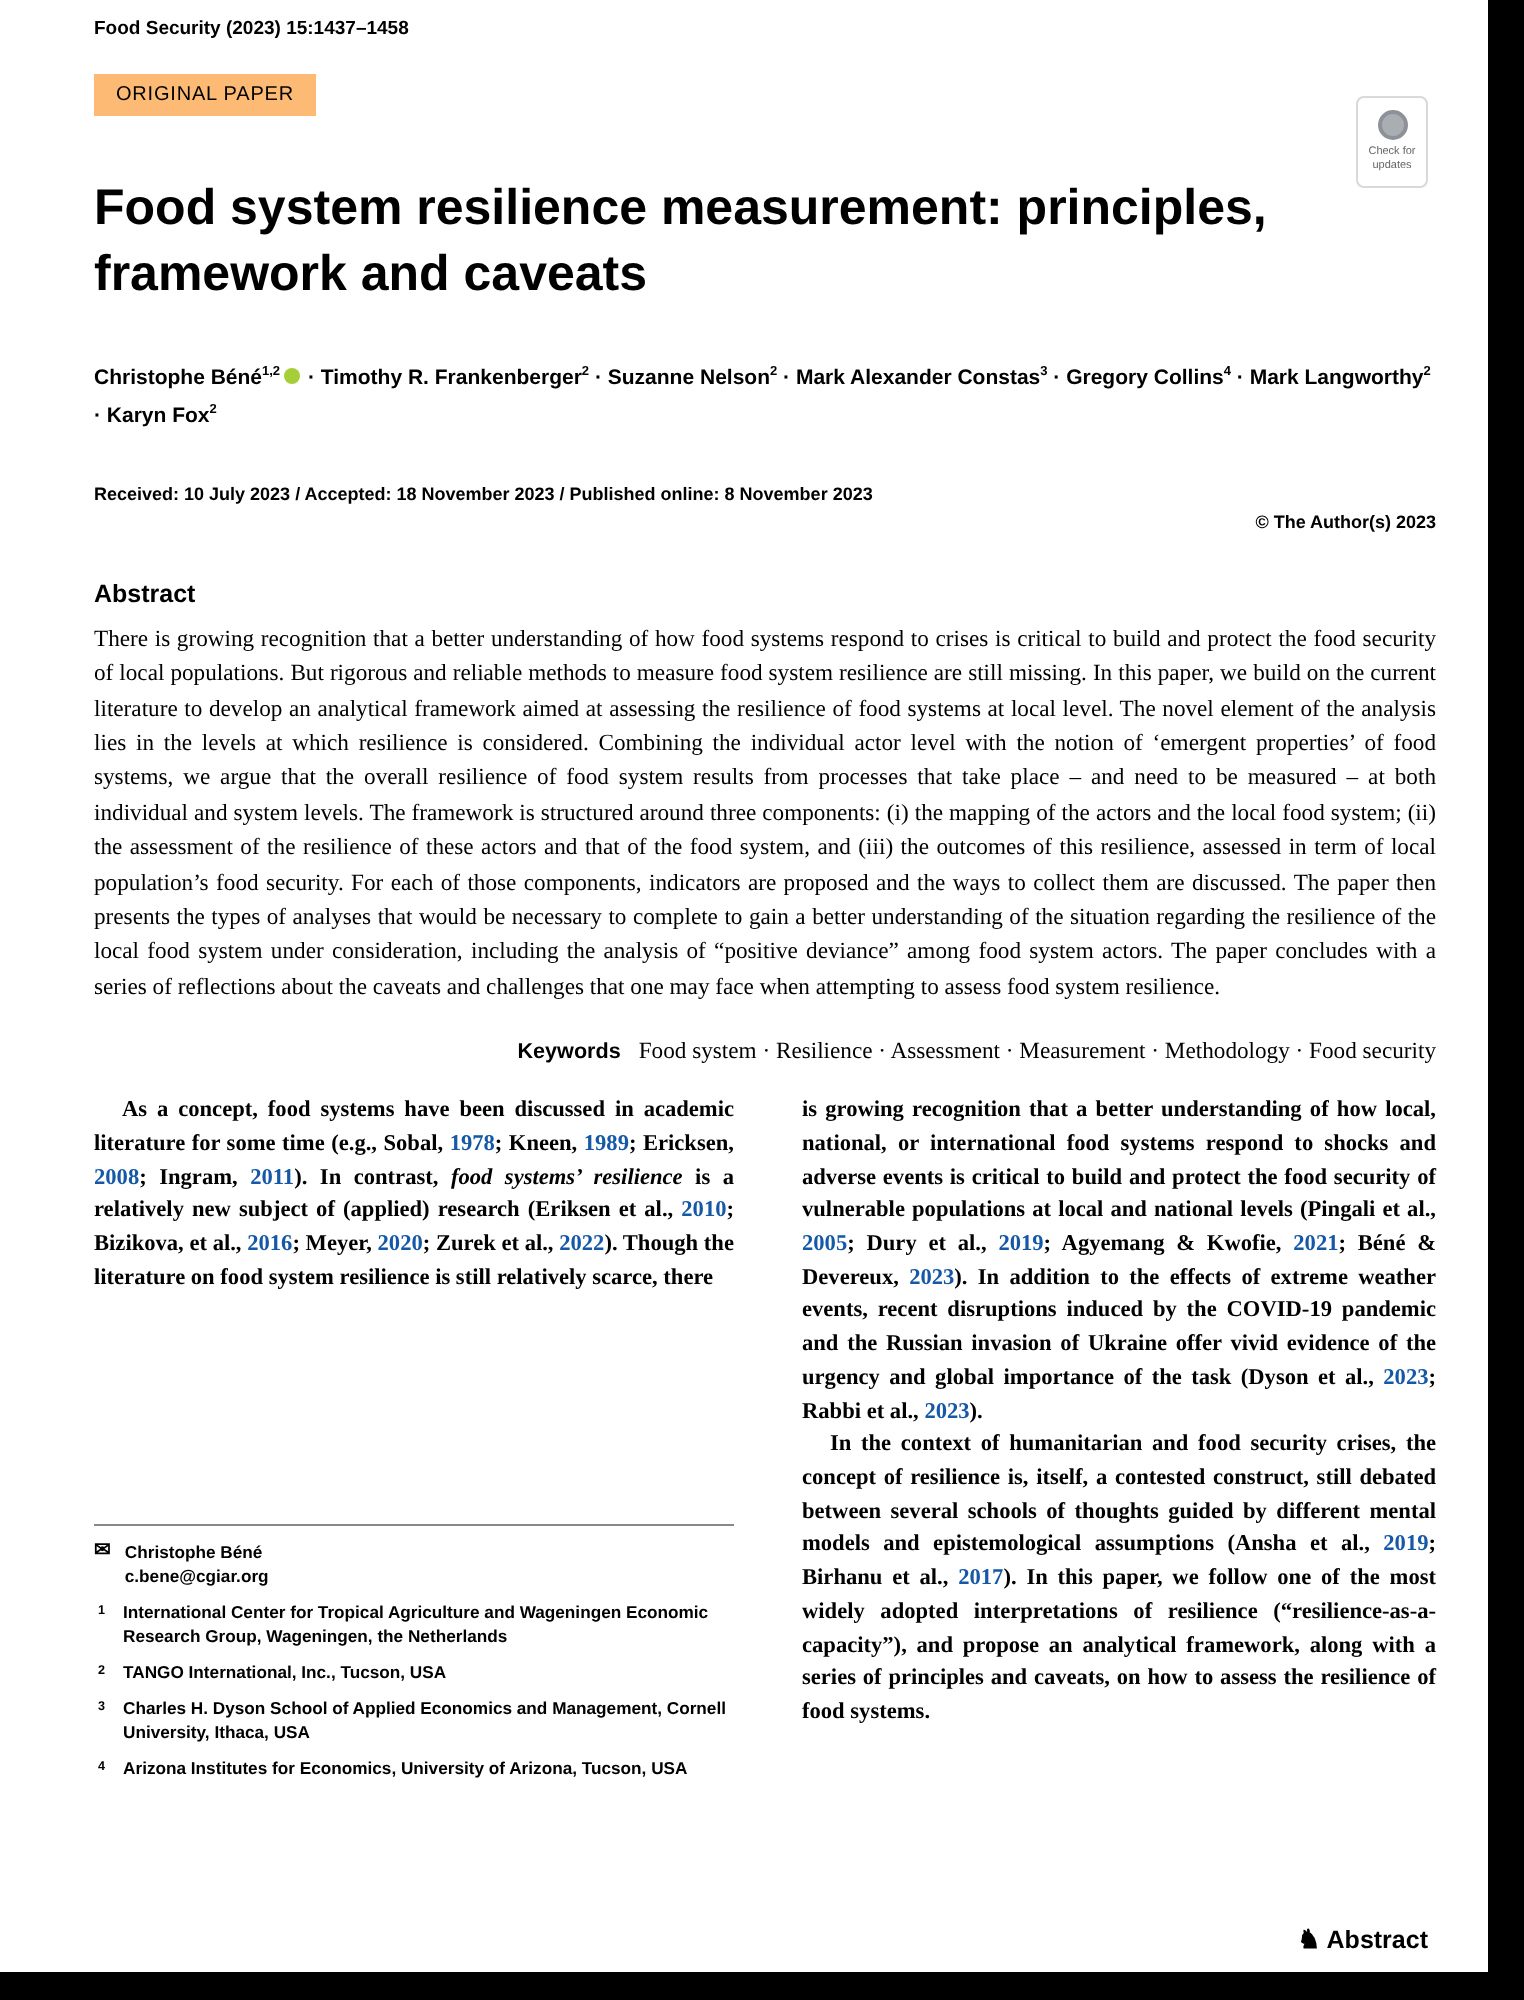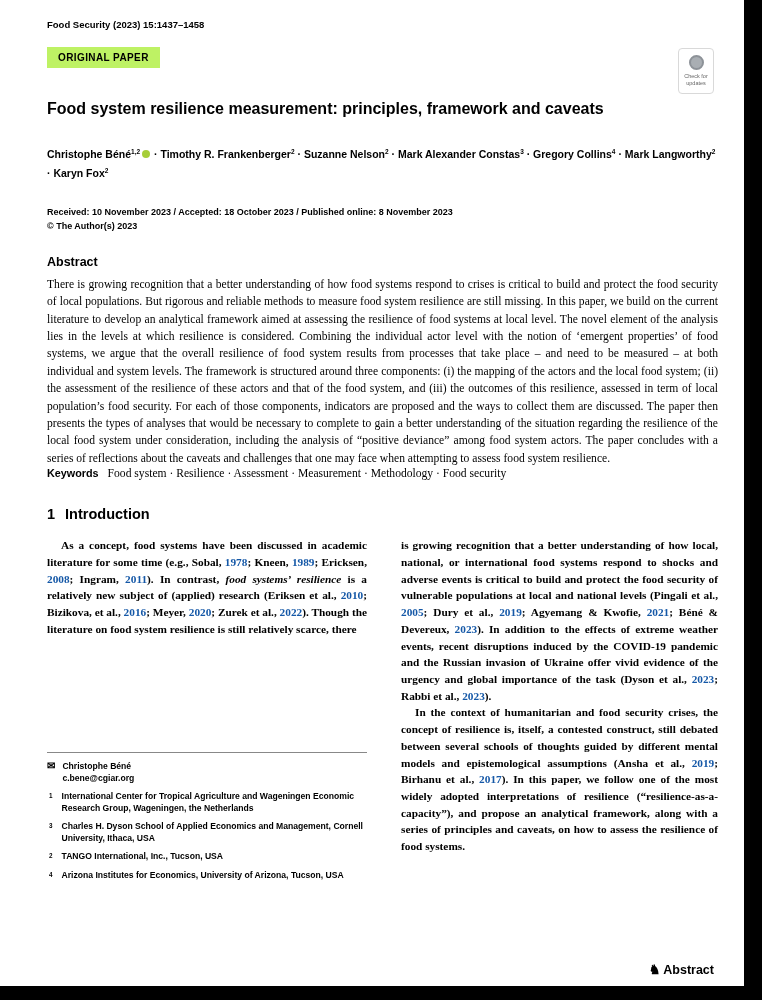--- a/index.html
+++ b/index.html
@@ -1,45 +1,45 @@
 <!DOCTYPE html>
 <html><head>
 <meta charset="utf-8">
 <style>
   html,body{margin:0;padding:0;}
   body{width:762px;height:1000px;background:#000;position:relative;font-family:"Liberation Serif",serif;color:#000;}
   .page{position:absolute;left:0;top:0;width:744px;height:986px;background:#fff;overflow:hidden;}
-  .inner{position:relative;padding:19px 26px 0 47px;height:100%;box-sizing:border-box;}
+  .inner{position:relative;padding:9px 26px 0 47px;height:100%;box-sizing:border-box;}
 
   .header-ref{font-family:"Liberation Sans",sans-serif;font-weight:bold;font-size:9.5px;}
   .header-doi{font-family:"Liberation Sans",sans-serif;font-size:9.5px;margin-top:2px;font-weight:bold;color:#111;}
 
-  .type-badge{display:inline-block;background:#bef264;font-family:"Liberation Sans",sans-serif;
-    font-weight:bold;font-size:10px;letter-spacing:.4px;padding:5px 11px;margin-top:17px;}
+  .type-badge{display:inline-block;background:#fdba74;font-family:"Liberation Sans",sans-serif;
+    font-weight:normal;font-size:10px;letter-spacing:.4px;padding:5px 11px;margin-top:17px;}
 
   .crossmark{position:absolute;top:48px;right:30px;width:34px;height:44px;border:1px solid #d9d9d9;
     border-radius:4px;display:flex;flex-direction:column;align-items:center;justify-content:center;gap:3px;background:#fff;}
   .crossmark-circle{width:15px;height:15px;border-radius:50%;background:#a9aeb3;border:2px solid #8d9298;box-sizing:border-box;}
   .crossmark-text{font-family:"Liberation Sans",sans-serif;font-size:5.5px;color:#666;text-align:center;line-height:1.25;}
 
-  .title{font-family:"Liberation Sans",sans-serif;font-weight:bold;font-size:16px;line-height:1.32;
+  .title{font-family:"Liberation Sans",sans-serif;font-weight:bold;font-size:25px;line-height:1.32;
     margin-top:30px;max-width:625px;}
 
   .authors{font-family:"Liberation Sans",sans-serif;font-weight:bold;font-size:10.5px;line-height:1.8;
     margin-top:26px;max-width:690px;}
   .sup{vertical-align:super;font-size:.62em;}
   .orcid{display:inline-block;width:8px;height:8px;border-radius:50%;background:#a6ce39;margin:0 1px 0 2px;}
 
   .received{font-family:"Liberation Sans",sans-serif;font-weight:bold;font-size:9px;margin-top:24px;}
-  .copyright{font-family:"Liberation Sans",sans-serif;font-weight:bold;font-size:9px;margin-top:4px;}
+  .copyright{font-family:"Liberation Sans",sans-serif;font-weight:bold;font-size:9px;margin-top:4px;text-align:right;}
 
   .abstract-heading{font-family:"Liberation Sans",sans-serif;font-weight:bold;font-size:12.5px;margin-top:24px;}
   .abstract{font-size:11.6px;line-height:1.5;text-align:justify;margin-top:7px;}
 
-  .keywords{font-size:11.6px;}
+  .keywords{margin-top:17px;font-size:11.6px;text-align:right;}
   .keywords-label{font-family:"Liberation Sans",sans-serif;font-weight:bold;font-size:10.8px;margin-right:9px;}
 
   .section-heading{font-family:"Liberation Sans",sans-serif;font-weight:bold;font-size:14.5px;margin-top:26px;}
   .section-num{margin-right:10px;}
 
   .columns{display:grid;grid-template-columns:320px 1fr;column-gap:34px;margin-top:15px;height:344px;font-weight:bold;}
   .col-left{display:flex;flex-direction:column;}
   .para{font-size:11.3px;line-height:1.48;text-align:justify;}
   .para + .para{margin-top:0;}
   .indent{text-indent:14px;}
@@ -72,59 +72,56 @@
 
     <div class="crossmark">
       <div class="crossmark-circle"></div>
       <div class="crossmark-text">Check for updates</div>
     </div>
 
     <h1 class="title" style="margin:30px 0 0 0;">Food system resilience measurement: principles, framework and caveats</h1>
 
     <div class="authors"><span>Christophe Béné</span><span class="sup">1,2</span><span class="orcid"></span><span> · </span><span>Timothy R. Frankenberger</span><span class="sup">2</span><span> · </span><span>Suzanne Nelson</span><span class="sup">2</span><span> · </span><span>Mark Alexander Constas</span><span class="sup">3</span><span> · </span><span>Gregory Collins</span><span class="sup">4</span><span> · </span><span>Mark Langworthy</span><span class="sup">2</span><span> · </span><span>Karyn Fox</span><span class="sup">2</span></div>
 
-    <div class="received">Received: 10 November 2023 / Accepted: 18 October 2023 / Published online: 8 November 2023</div>
+    <div class="received">Received: 10 July 2023 / Accepted: 18 November 2023 / Published online: 8 November 2023</div>
     <div class="copyright">© The Author(s) 2023</div>
 
     <div class="abstract-heading">Abstract</div>
     <div class="abstract">There is growing recognition that a better understanding of how food systems respond to crises is critical to build and protect the food security of local populations. But rigorous and reliable methods to measure food system resilience are still missing. In this paper, we build on the current literature to develop an analytical framework aimed at assessing the resilience of food systems at local level. The novel element of the analysis lies in the levels at which resilience is considered. Combining the individual actor level with the notion of ‘emergent properties’ of food systems, we argue that the overall resilience of food system results from processes that take place – and need to be measured – at both individual and system levels. The framework is structured around three components: (i) the mapping of the actors and the local food system; (ii) the assessment of the resilience of these actors and that of the food system, and (iii) the outcomes of this resilience, assessed in term of local population’s food security. For each of those components, indicators are proposed and the ways to collect them are discussed. The paper then presents the types of analyses that would be necessary to complete to gain a better understanding of the situation regarding the resilience of the local food system under consideration, including the analysis of “positive deviance” among food system actors. The paper concludes with a series of reflections about the caveats and challenges that one may face when attempting to assess food system resilience.</div>
 
     <div class="keywords">
       <span class="keywords-label">Keywords</span><span>Food system · Resilience · Assessment · Measurement · Methodology · Food security</span>
     </div>
 
-    <div class="section-heading">
-      <span class="section-num">1</span><span>Introduction</span>
-    </div>
 
     <div class="columns">
 
       <div class="col-left">
         <div class="para indent"><span>As a concept, food systems have been discussed in academic literature for some time (e.g., Sobal, </span><span class="link">1978</span><span>; Kneen, </span><span class="link">1989</span><span>; Ericksen, </span><span class="link">2008</span><span>; Ingram, </span><span class="link">2011</span><span>). In contrast, </span><span class="italic">food systems’ resilience</span><span> is a relatively new subject of (applied) research (Eriksen et al., </span><span class="link">2010</span><span>; Bizikova, et al., </span><span class="link">2016</span><span>; Meyer, </span><span class="link">2020</span><span>; Zurek et al., </span><span class="link">2022</span><span>). Though the literature on food system resilience is still relatively scarce, there</span></div>
 
         <div class="footnotes">
           <div class="fn-sep"></div>
           <div class="fn-corr">
             <span class="env-icon">✉</span>
             <span>
               <span>Christophe Béné</span><br>
               <span>c.bene@cgiar.org</span>
             </span>
           </div>
           <div class="fn-item">
             <span class="fn-num">1</span>
             <span class="fn-text">International Center for Tropical Agriculture and Wageningen Economic Research Group, Wageningen, the Netherlands</span>
           </div>
           <div class="fn-item">
+            <span class="fn-num">2</span>
+            <span class="fn-text">TANGO International, Inc., Tucson, USA</span>
+          </div>
+          <div class="fn-item">
             <span class="fn-num">3</span>
             <span class="fn-text">Charles H. Dyson School of Applied Economics and Management, Cornell University, Ithaca, USA</span>
-          </div>
-          <div class="fn-item">
-            <span class="fn-num">2</span>
-            <span class="fn-text">TANGO International, Inc., Tucson, USA</span>
           </div>
           <div class="fn-item">
             <span class="fn-num">4</span>
             <span class="fn-text">Arizona Institutes for Economics, University of Arizona, Tucson, USA</span>
           </div>
         </div>
       </div>
 
       <div class="col-right">
         <div class="para"><span>is growing recognition that a better understanding of how local, national, or international food systems respond to shocks and adverse events is critical to build and protect the food security of vulnerable populations at local and national levels (Pingali et al., </span><span class="link">2005</span><span>; Dury et al., </span><span class="link">2019</span><span>; Agyemang &amp; Kwofie, </span><span class="link">2021</span><span>; Béné &amp; Devereux, </span><span class="link">2023</span><span>). In addition to the effects of extreme weather events, recent disruptions induced by the COVID-19 pandemic and the Russian invasion of Ukraine offer vivid evidence of the urgency and global importance of the task (Dyson et al., </span><span class="link">2023</span><span>; Rabbi et al., </span><span class="link">2023</span><span>).</span></div>

